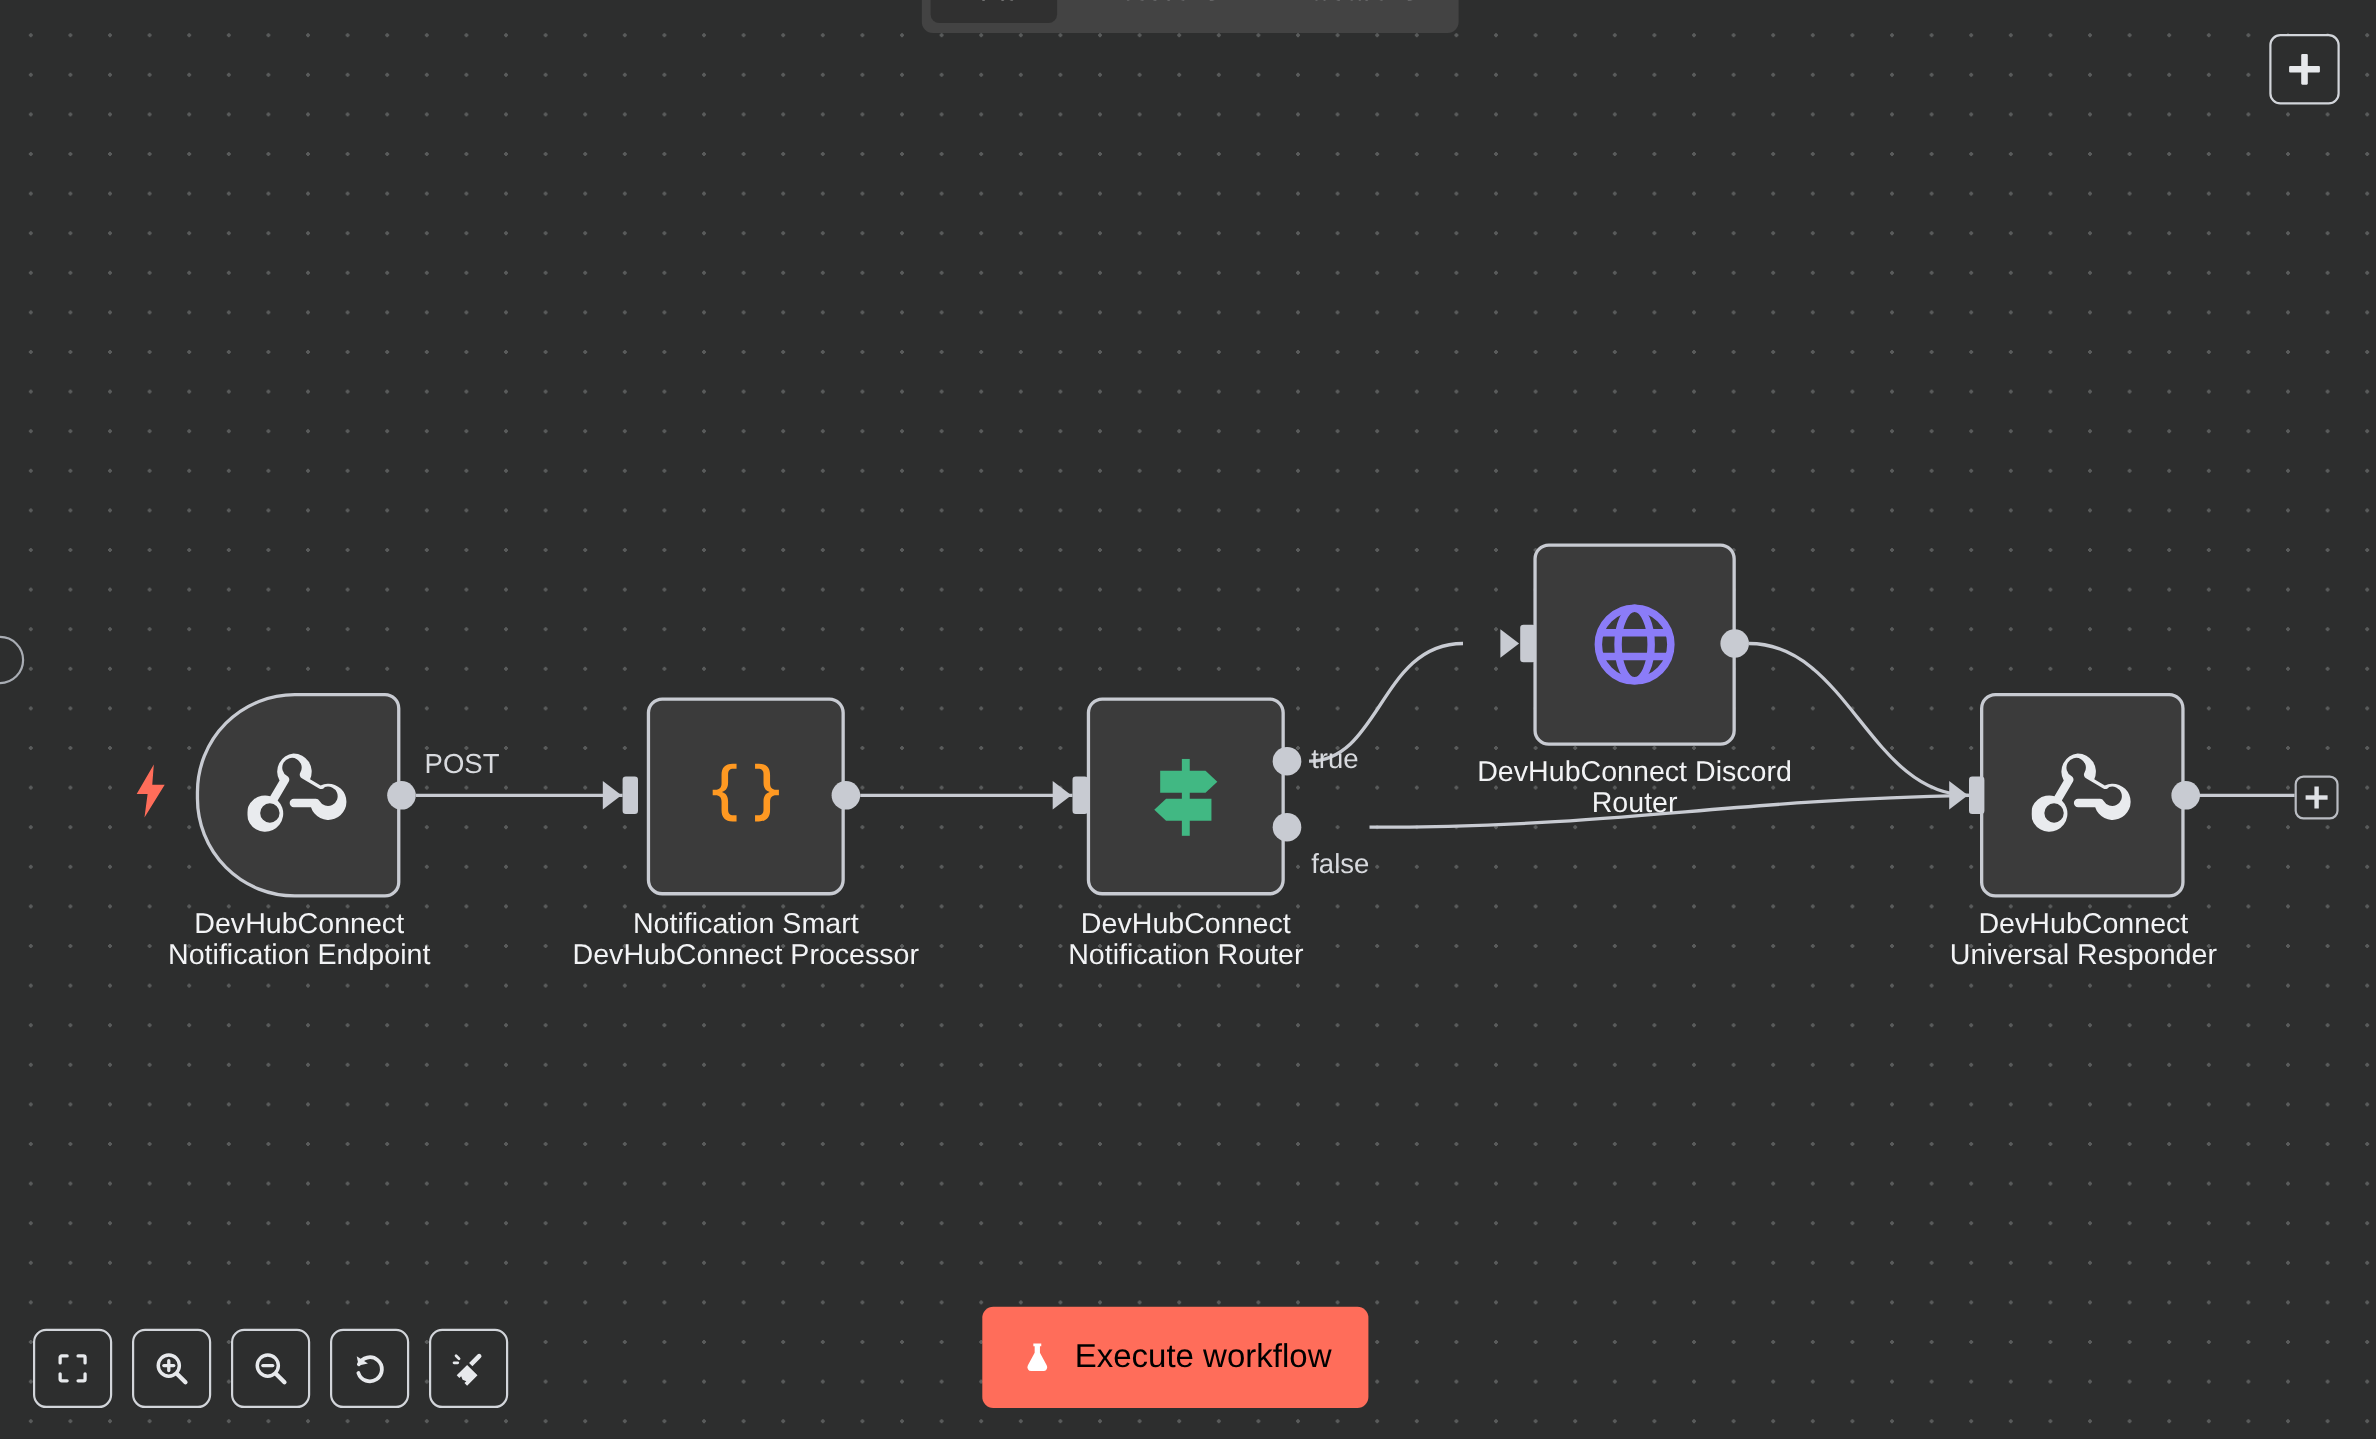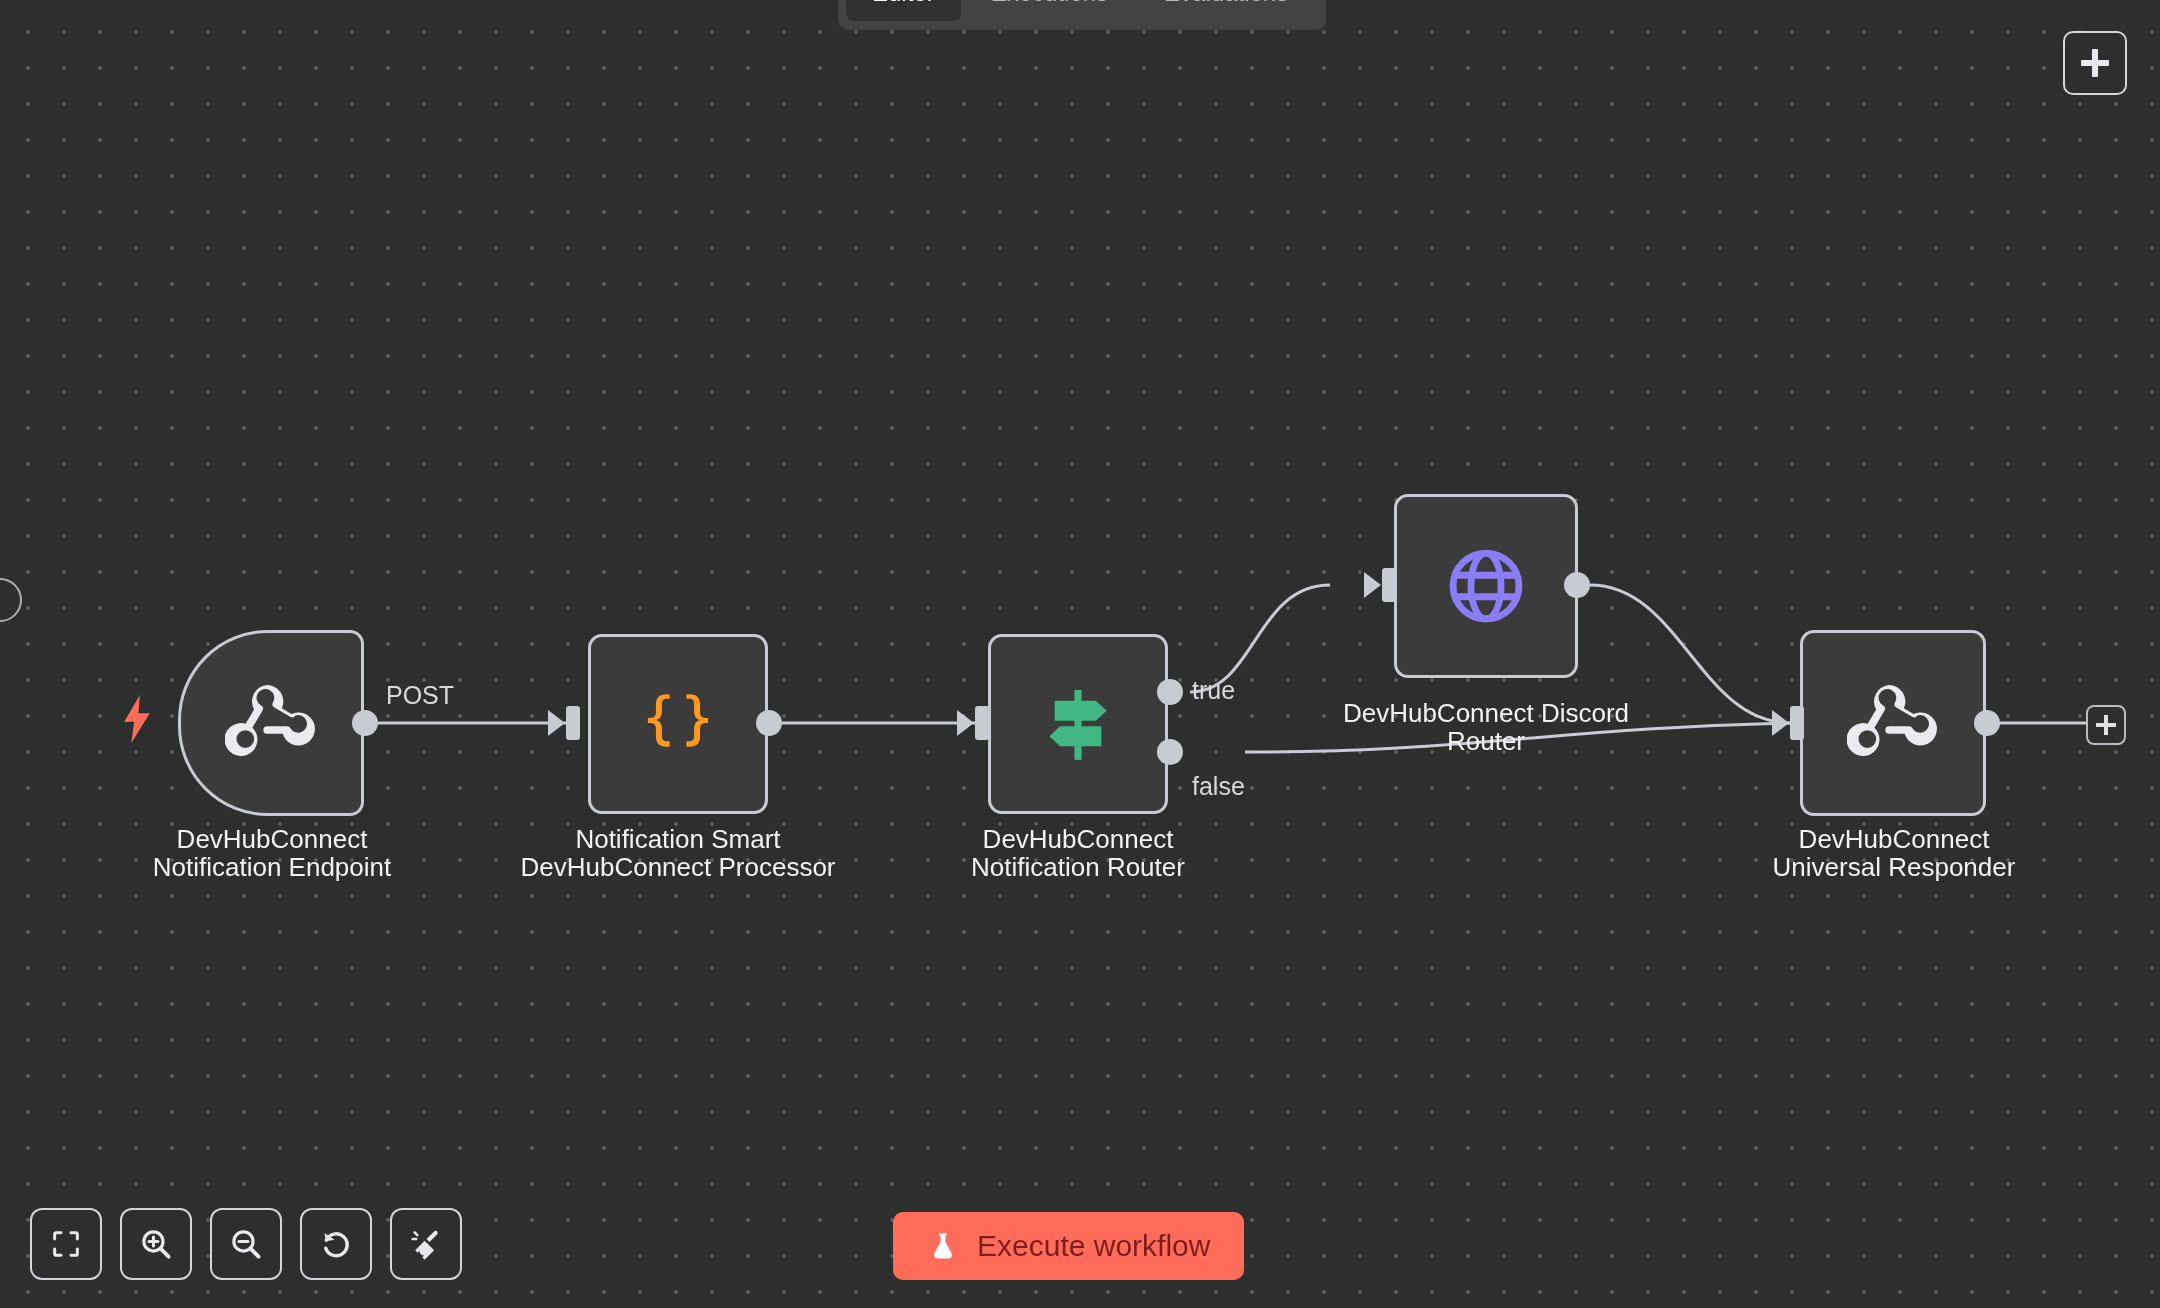--- a/index.html
+++ b/index.html
@@ -160,26 +160,26 @@
     border-radius: 12px;
     background: #2d2e2e;
     display: flex; align-items: center; justify-content: center;
     cursor: pointer;
   }
 
   
   #execute-workflow {
     position: absolute;
     left: 893px; bottom: 28px;
-    height: 68px;
+    height: 92px;
     padding: 0 34px;
     background: #ff6d5a;
     border: none;
     border-radius: 10px;
-    color: #7f1d1d;
+    color: #000000;
     font-size: 30px;
     font-family: "Liberation Sans", sans-serif;
     display: flex; align-items: center; gap: 18px;
     cursor: pointer;
     z-index: 35;
   }
 </style>
 </head>
 <body>
 
@@ -265,21 +265,21 @@
   <div class="in-arrow" style="left:1364px; top:572px;"></div>
   <div class="node" style="left:1394px; top:494px; width:184px; height:184px;">
     <svg width="86" height="86" viewBox="0 0 24 24">
       <circle cx="12" cy="12" r="9.2" fill="none" stroke="#8b7cf8" stroke-width="1.9"></circle>
       <ellipse cx="12" cy="12" rx="4.2" ry="9.2" fill="none" stroke="#8b7cf8" stroke-width="1.9"></ellipse>
       <line x1="2.9" y1="9" x2="21.1" y2="9" stroke="#8b7cf8" stroke-width="1.9"></line>
       <line x1="2.9" y1="15" x2="21.1" y2="15" stroke="#8b7cf8" stroke-width="1.9"></line>
     </svg>
   </div>
   <div class="out-dot" style="left:1564px; top:572px;"></div>
-  <div class="node-label" style="left:1286px; top:688px; width:400px;margin-top:12px;">
+  <div class="node-label" style="left:1286px; top:688px; width:400px;">
     <div>DevHubConnect Discord</div>
     <div>Router</div>
   </div>
 
   <div class="in-port" style="left:1790px; top:706px;"></div>
   <div class="in-arrow" style="left:1772px; top:710px;"></div>
   <div class="node" style="left:1800px; top:630px; width:186px; height:186px;">
     <svg width="92" height="92" viewBox="0 0 24 24">
       <path fill="#e9ebee" d="M10.9 2.1a4.3 4.3 0 0 0-3.3 6.4l-2.2 3.7a4.3 4.3 0 1 0 1.75 1.02l2.62-4.42a1 1 0 0 0-.36-1.37 2.3 2.3 0 1 1 3.12-.84 1 1 0 0 0 .35 1.37l4.1 2.42a1 1 0 0 0 1.37-.35 2.3 2.3 0 1 1-1.27 3.32 1 1 0 0 0-.88-.52H11a1 1 0 0 0 0 2h4.06a4.3 4.3 0 1 0 2.28-5.18l-2.5-1.47A4.3 4.3 0 0 0 10.9 2.1zM5.3 13.9a2.3 2.3 0 1 1 0 4.6 2.3 2.3 0 0 1 0-4.6z"></path>
     </svg>

